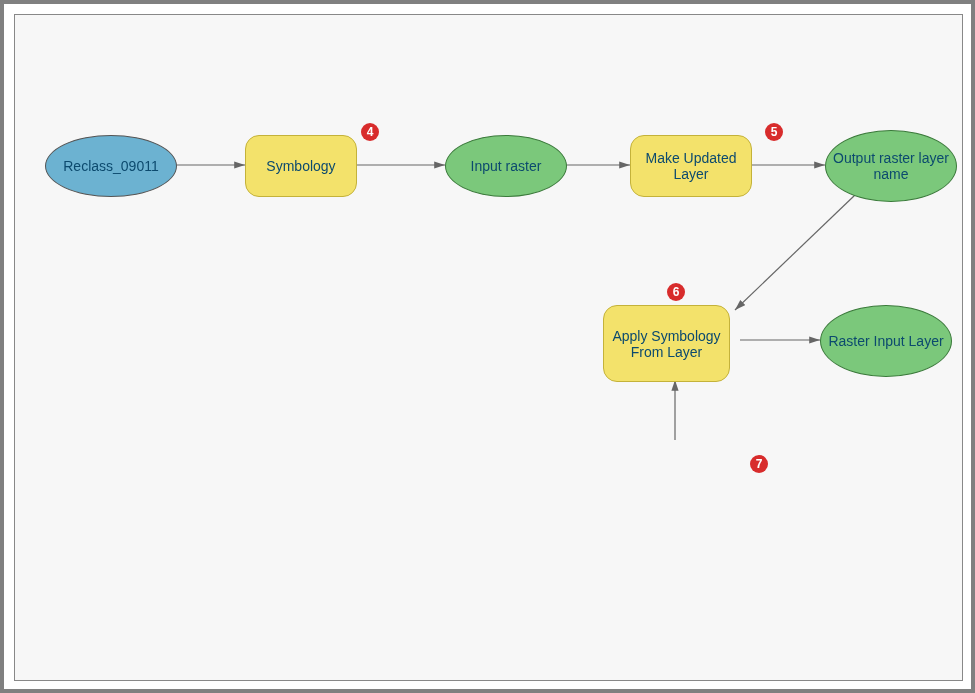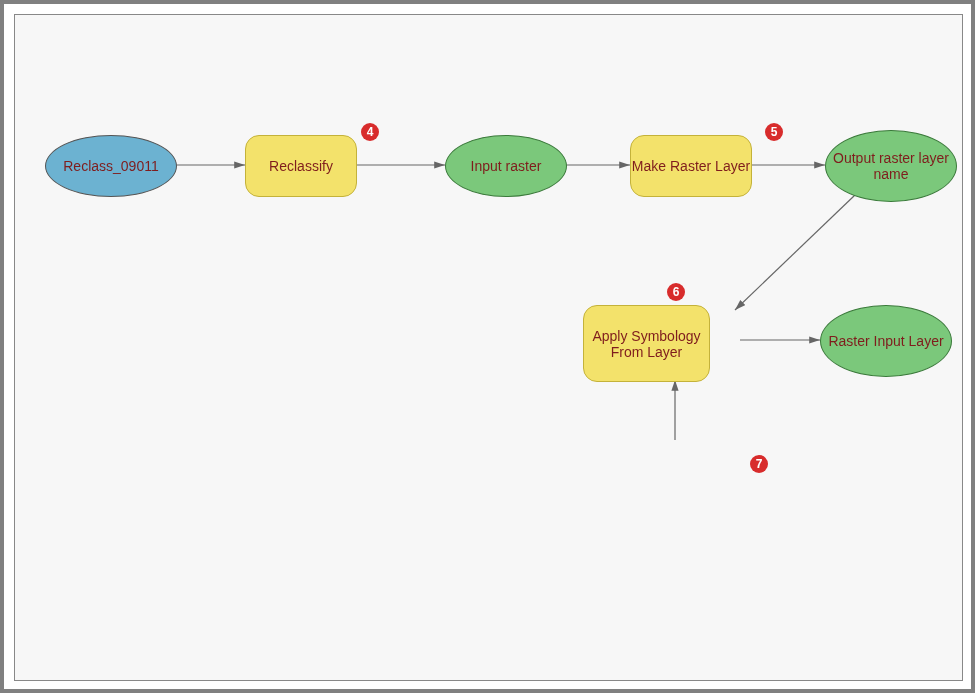--- a/index.html
+++ b/index.html
@@ -1,18 +1,18 @@
 <!DOCTYPE html>
 <html><head>
 <meta charset="utf-8">
 <style>
   html,body{margin:0;padding:0;width:975px;height:693px;background:#fff;font-family:Arial,Helvetica,sans-serif}
   .frame{box-sizing:border-box;width:975px;height:693px;border:4px solid #808080;padding:10px;background:#fff}
   .canvas{position:relative;width:100%;height:100%;background:#f7f7f7;border:1px solid #888}
-  .node{position:absolute;display:flex;align-items:center;justify-content:center;text-align:center;font-size:14px;color:#7f1d1d}
+  .node{position:absolute;display:flex;align-items:center;justify-content:center;text-align:center;font-size:14px;color:#0c4a6e}
   .ellipse{border-radius:50%}
   .blue{background:#6cb2d1;border:1px solid #555}
   .green{background:#7bc87b;border:1px solid #3b7a3b}
   .yellow{background:#f3e26b;border:1px solid #c4b23a;border-radius:14px}
   .badge{position:absolute;width:18px;height:18px;border-radius:50%;background:#d82c2c;color:#fff;font-size:12px;line-height:18px;text-align:center;font-weight:bold}
   svg.arrows{position:absolute;left:0;top:0;width:100%;height:100%;pointer-events:none}
 </style>
 </head>
 <body>
 
@@ -34,36 +34,36 @@
         <line x1="660" y1="425" x2="660" y2="365"></line>
         <line x1="725" y1="325" x2="805" y2="325"></line>
       </g>
     </svg>
 
     <div class="node ellipse blue" style="left:30px;  top:120px; width:130px; height:60px">
       <span>Reclass_09011</span>
     </div>
 
     <div class="node yellow" style="left:230px; top:120px; width:110px; height:60px">
-      <span>Reclassify</span>
+      <span>Symbology</span>
     </div>
 
     <div class="node ellipse green" style="left:430px; top:120px; width:120px; height:60px">
       <span>Input raster</span>
     </div>
 
     <div class="node yellow" style="left:615px; top:120px; width:120px; height:60px">
-      <span>Make Raster Layer</span>
+      <span>Make Updated Layer</span>
     </div>
 
     <div class="node ellipse green" style="left:810px; top:115px; width:130px; height:70px">
       <span>Output raster layer name</span>
     </div>
 
-    <div class="node yellow" style="left:568px; top:290px; width:125px; height:75px">
+    <div class="node yellow" style="left:588px; top:290px; width:125px; height:75px">
       <span>Apply Symbology From Layer</span>
     </div>
 
     <div class="node ellipse green" style="left:805px; top:290px; width:130px; height:70px">
       <span>Raster Input Layer</span>
     </div>
 
 
     <div class="badge" style="left:346px; top:108px">4</div>
     <div class="badge" style="left:750px; top:108px">5</div>

